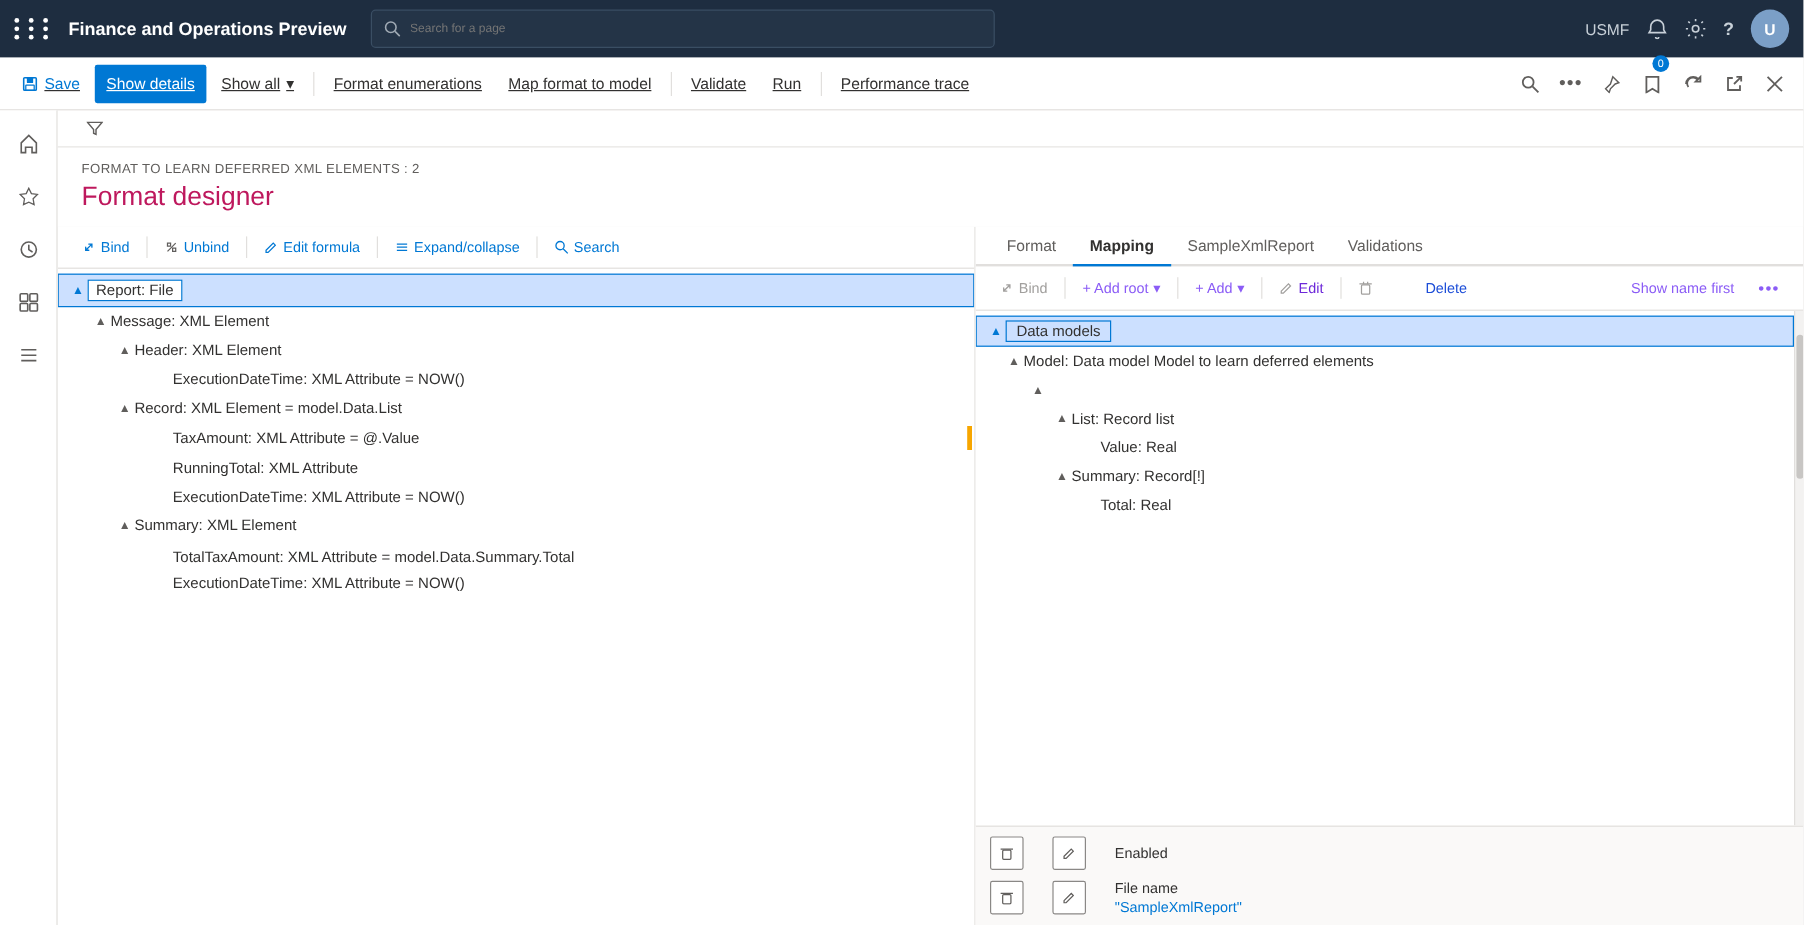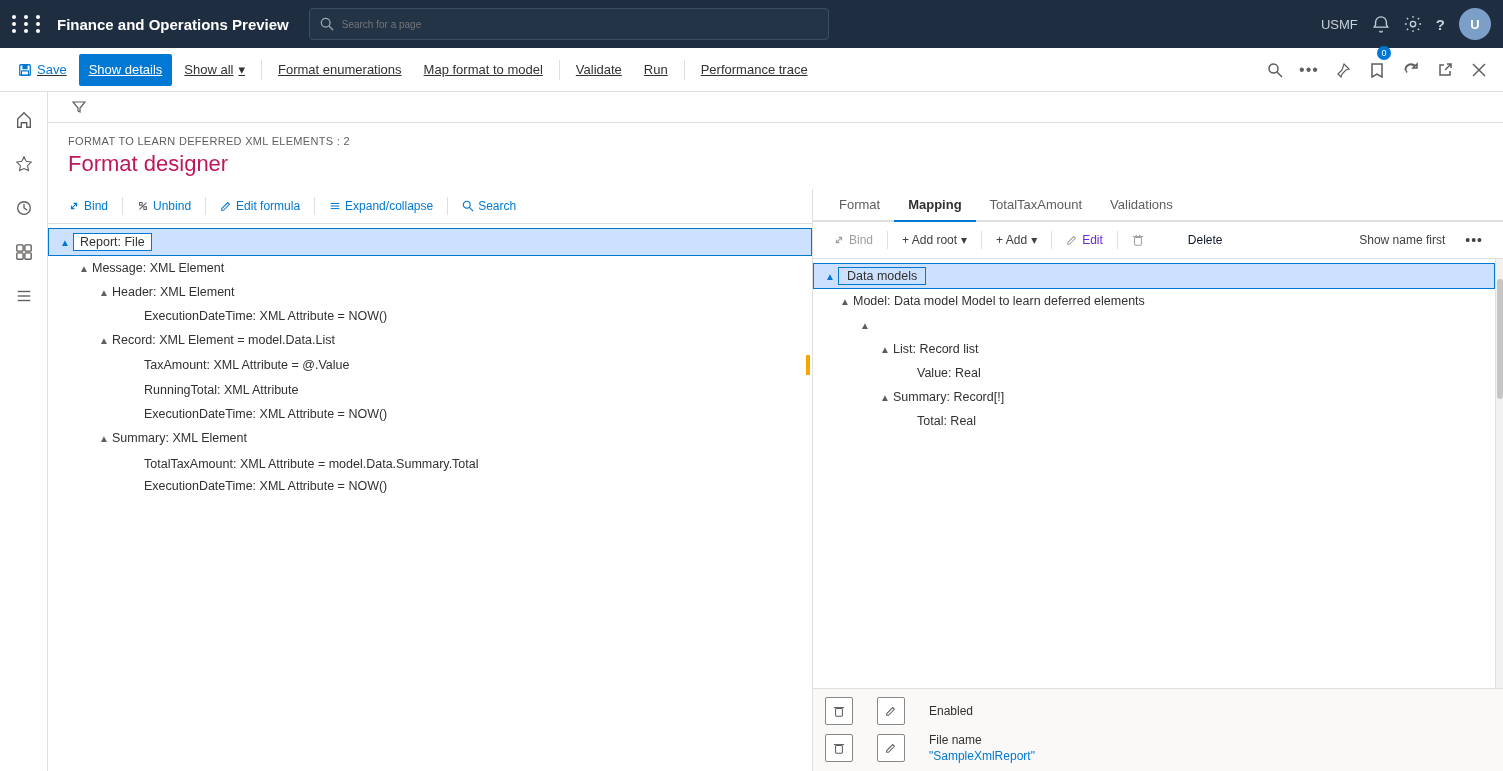--- a/index.html
+++ b/index.html
@@ -104,21 +104,21 @@
       padding: 8px 14px; font-size: 13px; color: #605e5c; cursor: pointer; border: none; background: transparent;
       border-bottom: 2px solid transparent; margin-bottom: -2px;
     }
     .mapping-tab.active { color: #323130; border-bottom: 2px solid #0078d4; font-weight: 600; }
 
     .mapping-toolbar {
       display: flex; align-items: center; padding: 6px 12px; border-bottom: 1px solid #e1dfdd; gap: 4px;
     }
     .mapping-toolbar-btn {
       display: flex; align-items: center; gap: 4px; padding: 4px 8px; border: none; background: transparent;
-      color: #404040; font-size: 12px; cursor: pointer; border-radius: 2px;
+      color: #8b5cf6; font-size: 12px; cursor: pointer; border-radius: 2px;
     }
     .mapping-toolbar-btn.disabled { color: #a19f9d; cursor: not-allowed; }
     .mapping-toolbar-sep { width: 1px; height: 18px; background: #e1dfdd; margin: 0 2px; }
     .mapping-toolbar-spacer { flex: 1; }
 
     .mapping-tree { flex: 1; overflow-y: auto; padding: 4px 0; }
     .mapping-item {
       display: flex; align-items: center; padding: 3px 0; cursor: pointer; min-height: 24px;
       font-size: 12.5px; color: #323130; white-space: nowrap;
     }
@@ -415,21 +415,21 @@
       <div class="mapping-panel">
 
         <div class="mapping-tabs">
           <button class="mapping-tab">
             <span>Format</span>
           </button>
           <button class="mapping-tab active">
             <span>Mapping</span>
           </button>
           <button class="mapping-tab">
-            <span>TotalTaxAmount</span>
+            <span>SampleXmlReport</span>
           </button>
           <button class="mapping-tab">
             <span>Validations</span>
           </button>
         </div>
 
         <div class="mapping-toolbar">
           <button class="mapping-toolbar-btn disabled">
             <svg width="12" height="12" viewBox="0 0 14 14" fill="none">
               <path d="M5 9l4-4M7 4h3v3M7 10H4V7" stroke="#a19f9d" stroke-width="1.3" stroke-linecap="round"></path>
@@ -454,21 +454,21 @@
             <span style="color:#6d28d9;">Edit</span>
           </button>
           <div class="mapping-toolbar-sep"></div>
           <button class="mapping-toolbar-btn disabled">
             <svg width="12" height="12" viewBox="0 0 14 14" fill="none">
               <rect x="3" y="4" width="8" height="9" rx="1" stroke="#a19f9d" stroke-width="1.2"></rect>
                 <line x1="1" y1="3" x2="13" y2="3" stroke="#a19f9d" stroke-width="1.2"></line>
                 <line x1="5" y1="3" x2="5" y2="1" stroke="#a19f9d" stroke-width="1.2"></line>
                 <line x1="9" y1="3" x2="9" y2="1" stroke="#a19f9d" stroke-width="1.2"></line>
             </svg>
-            <span style="color:#0f172a;padding-left:40px;">Delete</span>
+            <span style="color:#1d4ed8;padding-left:40px;">Delete</span>
           </button>
           <div class="mapping-toolbar-spacer"></div>
           <button class="mapping-toolbar-btn">
             <span>Show name first</span>
           </button>
           <button class="mapping-toolbar-btn">
             <span style="font-size:14px; letter-spacing:1px;">•••</span>
           </button>
         </div>
 

